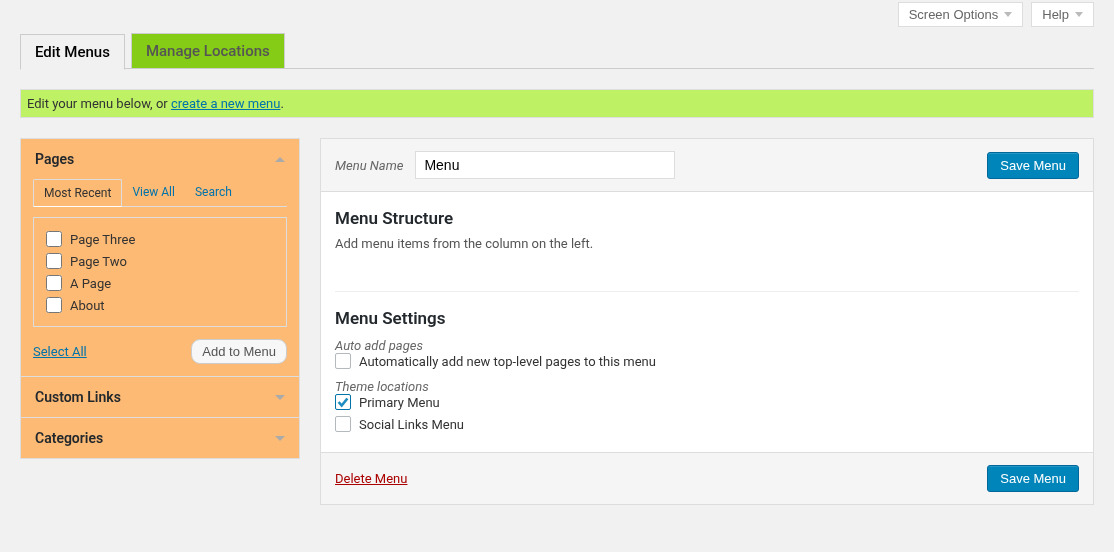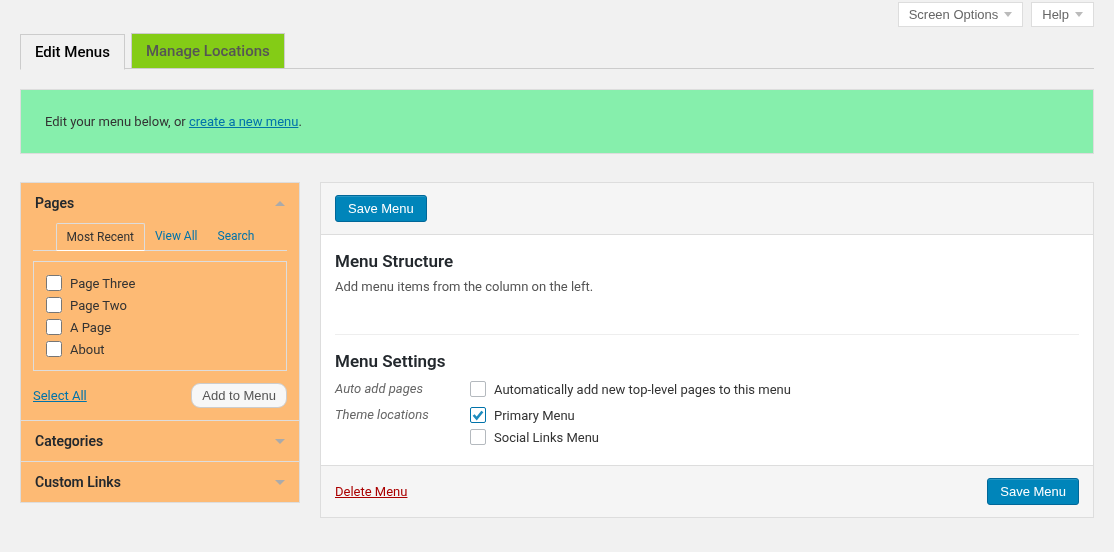--- a/index.html
+++ b/index.html
@@ -60,24 +60,24 @@
   .nav-tab.active {
     background: #f1f1f1;
     color: #000;
     border-bottom: 1px solid #f1f1f1;
     position: relative;
     top: 1px;
   }
 
   
   .manage-menus {
-    background: #86efac;
-    border: 1px solid #ddd;
-    padding: 24px;
-    margin-bottom: 28px;
+    background: #bef264;
+    border: 1px solid #ddd;
+    padding: 6px;
+    margin-bottom: 20px;
     font-size: 13px;
     color: #333;
   }
   .manage-menus a {
     color: #0073aa;
     text-decoration: underline;
   }
 
   
   .columns {
@@ -112,21 +112,20 @@
   }
   .acc-head .tri.up { border-bottom: 5px solid #aaa; }
   .acc-head .tri.down { border-top: 5px solid #aaa; }
   .acc-body { padding: 0 12px 12px; }
 
   
   .panel-tabs {
     display: flex;
     border-bottom: 1px solid #ddd;
     margin-bottom: 10px;
-    justify-content: center;
   }
   .panel-tab {
     padding: 6px 10px;
     font-size: 12px;
     cursor: pointer;
     color: #0073aa;
     margin-bottom: -1px;
   }
   .panel-tab.active {
     border: 1px solid #ddd;
@@ -230,20 +229,21 @@
   }
 
   .menu-settings {
     border-top: 1px solid #eee;
     padding-top: 16px;
   }
   .settings-row {
     display: flex;
     align-items: flex-start;
     margin-top: 10px;
+    flex-direction: column;
   }
   .settings-row .label {
     width: 135px;
     font-style: italic;
     color: #666;
     font-size: 13px;
     flex-shrink: 0;
   }
   .settings-row .opts {
     display: flex;
@@ -343,39 +343,43 @@
             </div>
             <div class="list-controls">
               <a href="#">Select All</a>
               <button class="button-secondary">Add to Menu</button>
             </div>
           </div>
         </div>
 
         <div class="acc-section">
           <div class="acc-head">
+            <span>Custom Links</span>
+            <span class="tri down"></span>
+          </div>
+        </div>
+
+        <div class="acc-section">
+          <div class="acc-head">
             <span>Categories</span>
             <span class="tri down"></span>
           </div>
         </div>
 
-        <div class="acc-section">
-          <div class="acc-head">
-            <span>Custom Links</span>
-            <span class="tri down"></span>
-          </div>
-        </div>
-
       </div>
     </div>
 
     <div class="col-right">
       <div class="menu-edit">
 
         <div class="menu-header">
+          <div class="menu-header-left">
+            <span>Menu Name</span>
+            <input class="menu-name-input" type="text" value="Menu" style="">
+          </div>
           <button class="button-primary">Save Menu</button>
         </div>
 
         <div class="menu-body">
           <h3>Menu Structure</h3>
           <p class="hint">Add menu items from the column on the left.</p>
 
           <div class="menu-settings">
             <h3>Menu Settings</h3>
 

